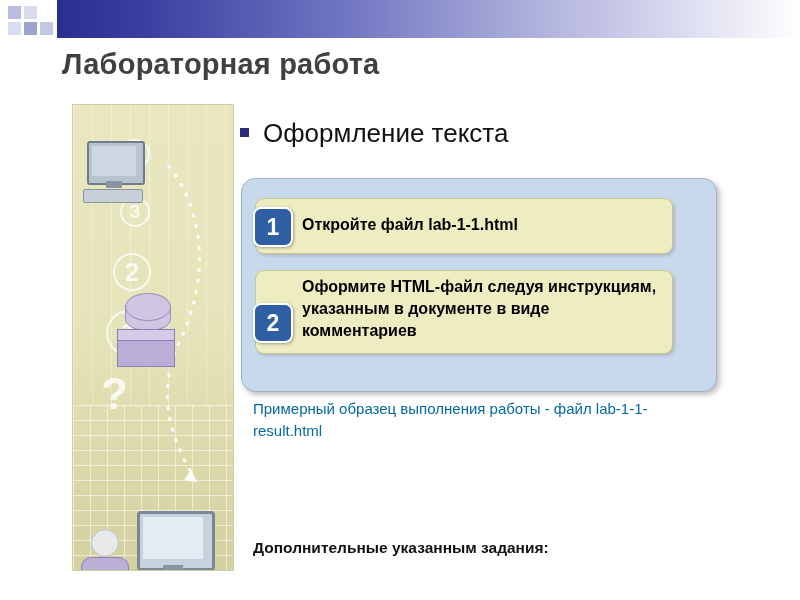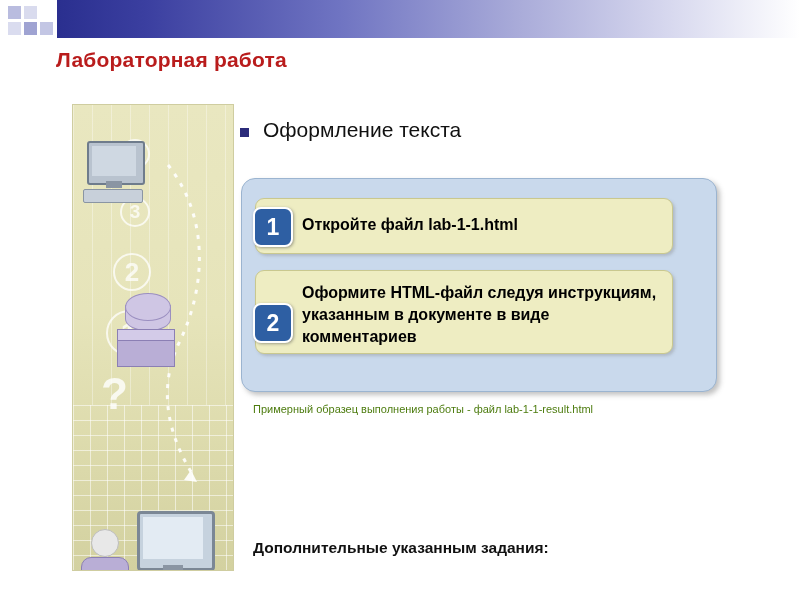--- a/index.html
+++ b/index.html
@@ -33,25 +33,25 @@
   }
   .sq1 { left: 8px;  top: 6px;  width: 13px; height: 13px; background: #b9bcdf; }
   .sq2 { left: 24px; top: 6px;  width: 13px; height: 13px; background: #d9dbee; }
   .sq3 { left: 8px;  top: 22px; width: 13px; height: 13px; background: #dadcef; }
   .sq4 { left: 24px; top: 22px; width: 13px; height: 13px; background: #9fa3d2; }
   .sq5 { left: 40px; top: 22px; width: 13px; height: 13px; background: #c3c6e4; }
 
   
   .page-title {
     position: absolute;
-    left: 56px; top: 48px;
+    left: 62px; top: 48px;
     width: 700px;
-    font-size: 21px;
-    font-weight: bold;
-    color: #b91c1c;
+    font-size: 29px;
+    font-weight: bold;
+    color: #404040;
     letter-spacing: 0.2px;
   }
 
   
   .illustration {
     position: absolute;
     left: 72px; top: 104px;
     width: 160px; height: 465px;
     background: linear-gradient(to bottom, #e9e7c0 0%, #e6e4ba 45%, #dedcae 70%, #d3d1a0 100%);
     border: 1px solid #cfcda0;
@@ -176,21 +176,21 @@
     display: flex;
     align-items: flex-start;
   }
   .bullet-mark {
     width: 9px; height: 9px;
     background: #2b2b7a;
     margin-top: 10px; margin-right: 14px;
     flex: 0 0 auto;
   }
   .bullet-text {
-    font-size: 21px;
+    font-size: 26px;
     color: #111111;
   }
 
   
   .steps-panel {
     position: absolute;
     left: 241px; top: 178px;
     width: 474px; height: 212px;
     background: #c9d9ec;
     border: 1px solid #9bb4d0;
@@ -222,29 +222,29 @@
   .badge1 { left: 253px; top: 207px; }
   .badge2 { left: 253px; top: 303px; }
   .step-text {
     position: absolute;
     font-size: 16px;
     font-weight: bold;
     color: #000000;
     line-height: 22px;
   }
   .step1-text { left: 302px; top: 214px; width: 356px; }
-  .step2-text { left: 302px; top: 282px; width: 356px; }
+  .step2-text { left: 302px; top: 276px; width: 356px; }
 
   
   .note-sample {
     position: absolute;
     left: 253px; top: 398px;
     width: 420px;
-    font-size: 11px;
-    color: #4d7c0f;
+    font-size: 15px;
+    color: #0369a1;
     line-height: 22px;
   }
   .note-home {
     position: absolute;
     left: 253px; top: 490px;
     width: 470px;
     font-size: 15.5px;
     font-weight: bold;
     color: #111111;
     line-height: 23px;

